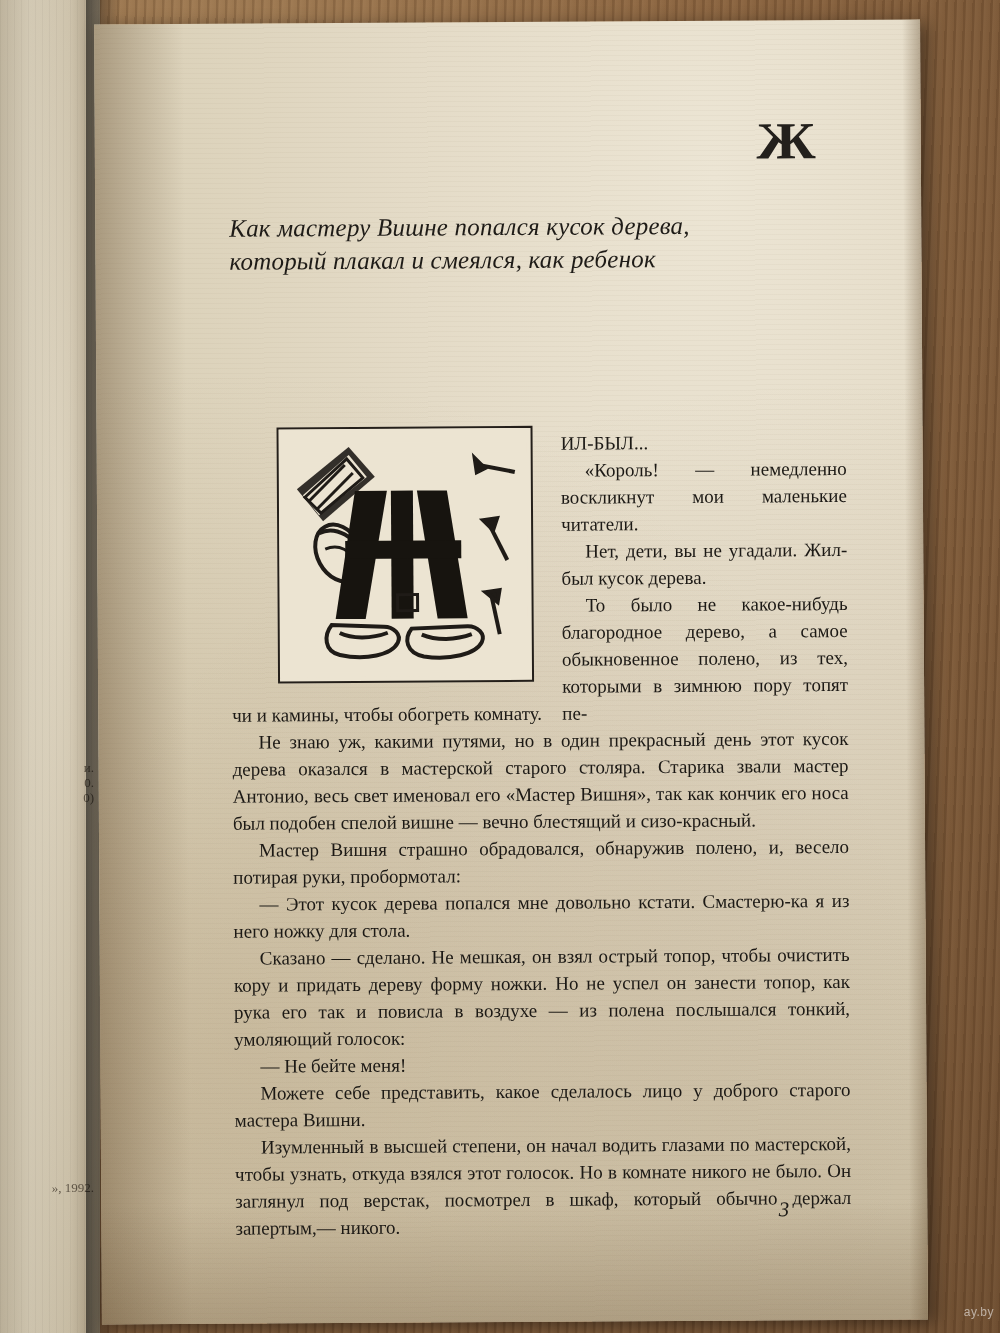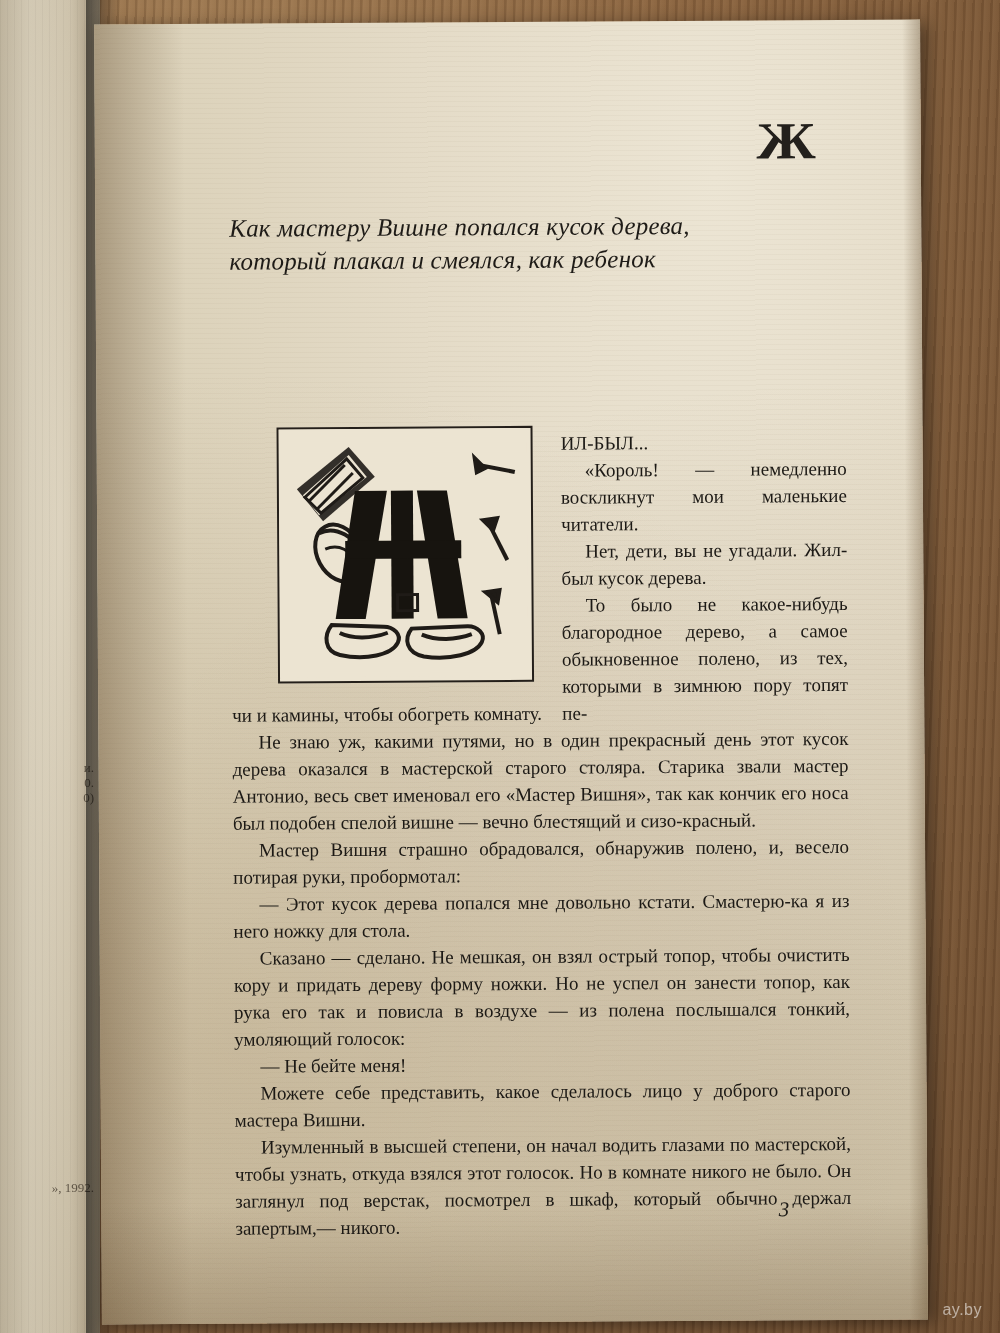--- a/index.html
+++ b/index.html
@@ -194,24 +194,24 @@
     bottom: 98px;
     font-family: "Liberation Serif", serif;
     font-style: italic;
     font-size: 21px;
     color: #1c1915;
   }
 
   
   .watermark {
     position: absolute;
-    right: 18px;
+    right: 6px;
     bottom: 14px;
     font-family: "Liberation Sans", sans-serif;
-    font-size: 16px;
+    font-size: 12px;
     color: rgba(255,255,255,0.55);
     letter-spacing: 0.5px;
   }
   .page-edge-right {
     position: absolute;
     right: 0; top: 0;
     width: 18px; height: 100%;
     background: linear-gradient(270deg, rgba(90,65,35,0.35), rgba(90,65,35,0));
     pointer-events: none;
   }

